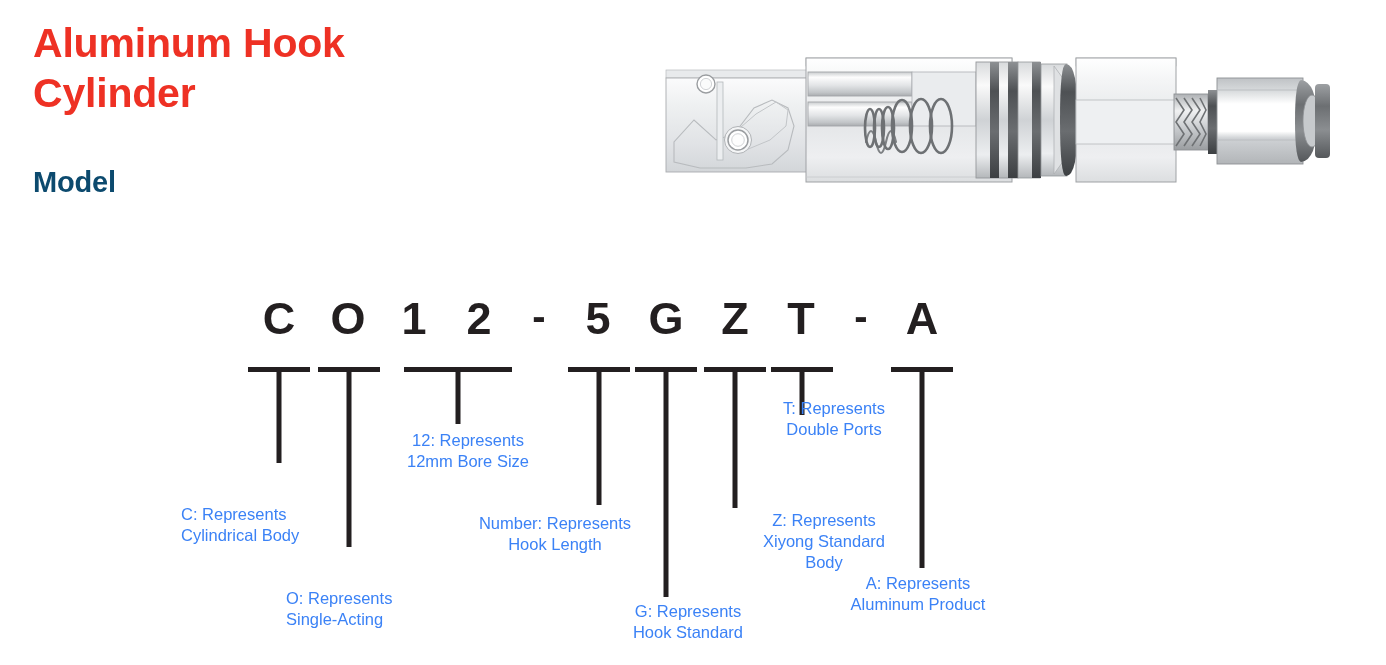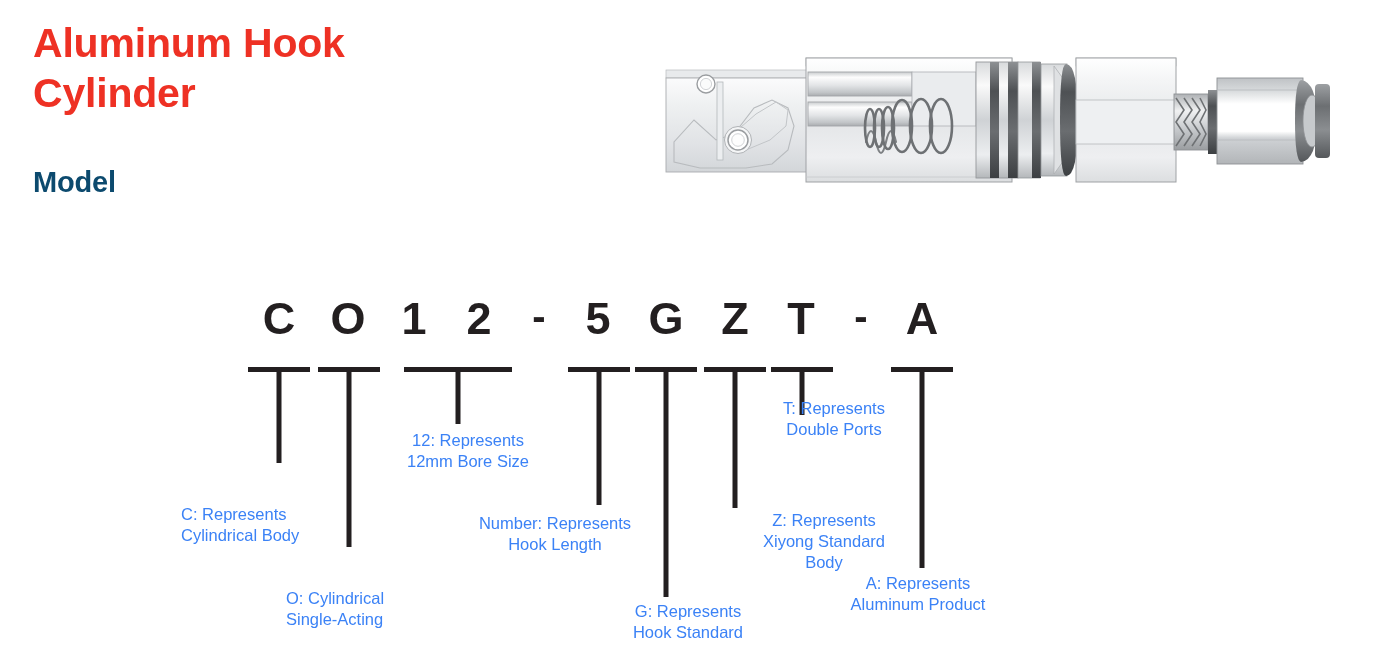--- a/index.html
+++ b/index.html
@@ -299,21 +299,21 @@
       </g>
       <g>
         <rect x="891" y="367" width="62" height="5" fill="#231f20"></rect>
         <rect x="919.5" y="367" width="5" height="201" fill="#231f20"></rect>
       </g>
     </svg>
 
   <div id="callout-layer">
       <div class="callout align-left" style="left: 181px; top: 465px; width: 180px;">C: Represents
 Cylindrical Body</div>
-      <div class="callout align-left" style="left: 286px; top: 549px; width: 190px;">O: Cylindrical
+      <div class="callout align-left" style="left: 286px; top: 549px; width: 190px;">O: Represents
 Single-Acting</div>
       <div class="callout align-center" style="left: 378px; top: 430px; width: 180px;">12: Represents
 12mm Bore Size</div>
       <div class="callout align-center" style="left: 457px; top: 513px; width: 196px; text-align: center;">Number: Represents
 Hook Length</div>
       <div class="callout align-center" style="left: 598px; top: 601px; width: 180px;">G: Represents
 Hook Standard</div>
       <div class="callout align-center" style="left: 740px; top: 510px; width: 168px;">Z: Represents
 Xiyong Standard
 Body</div>

